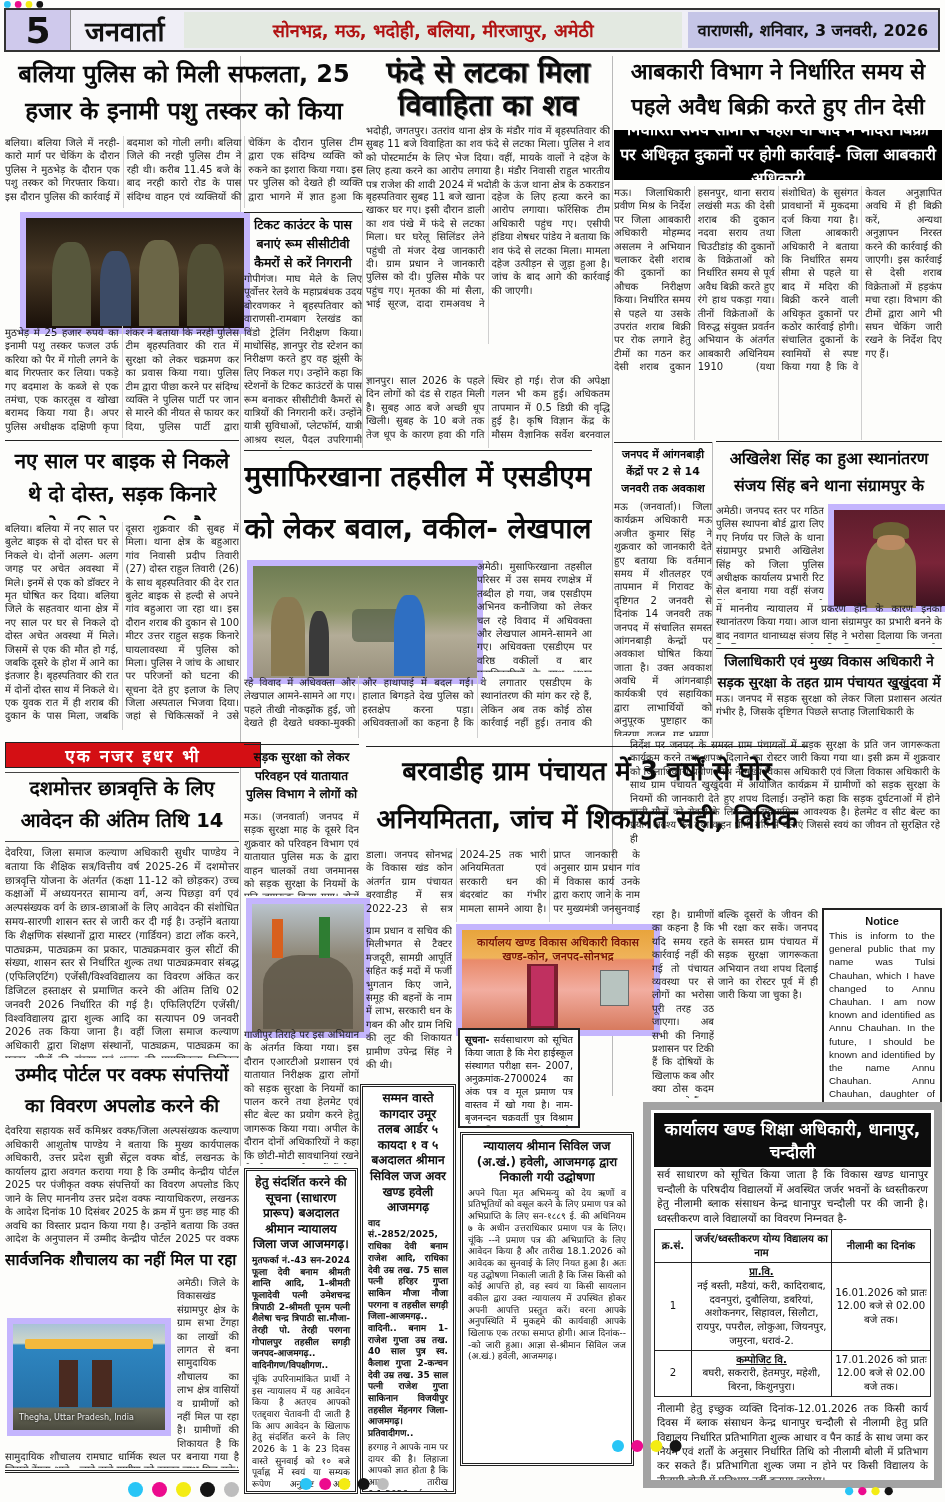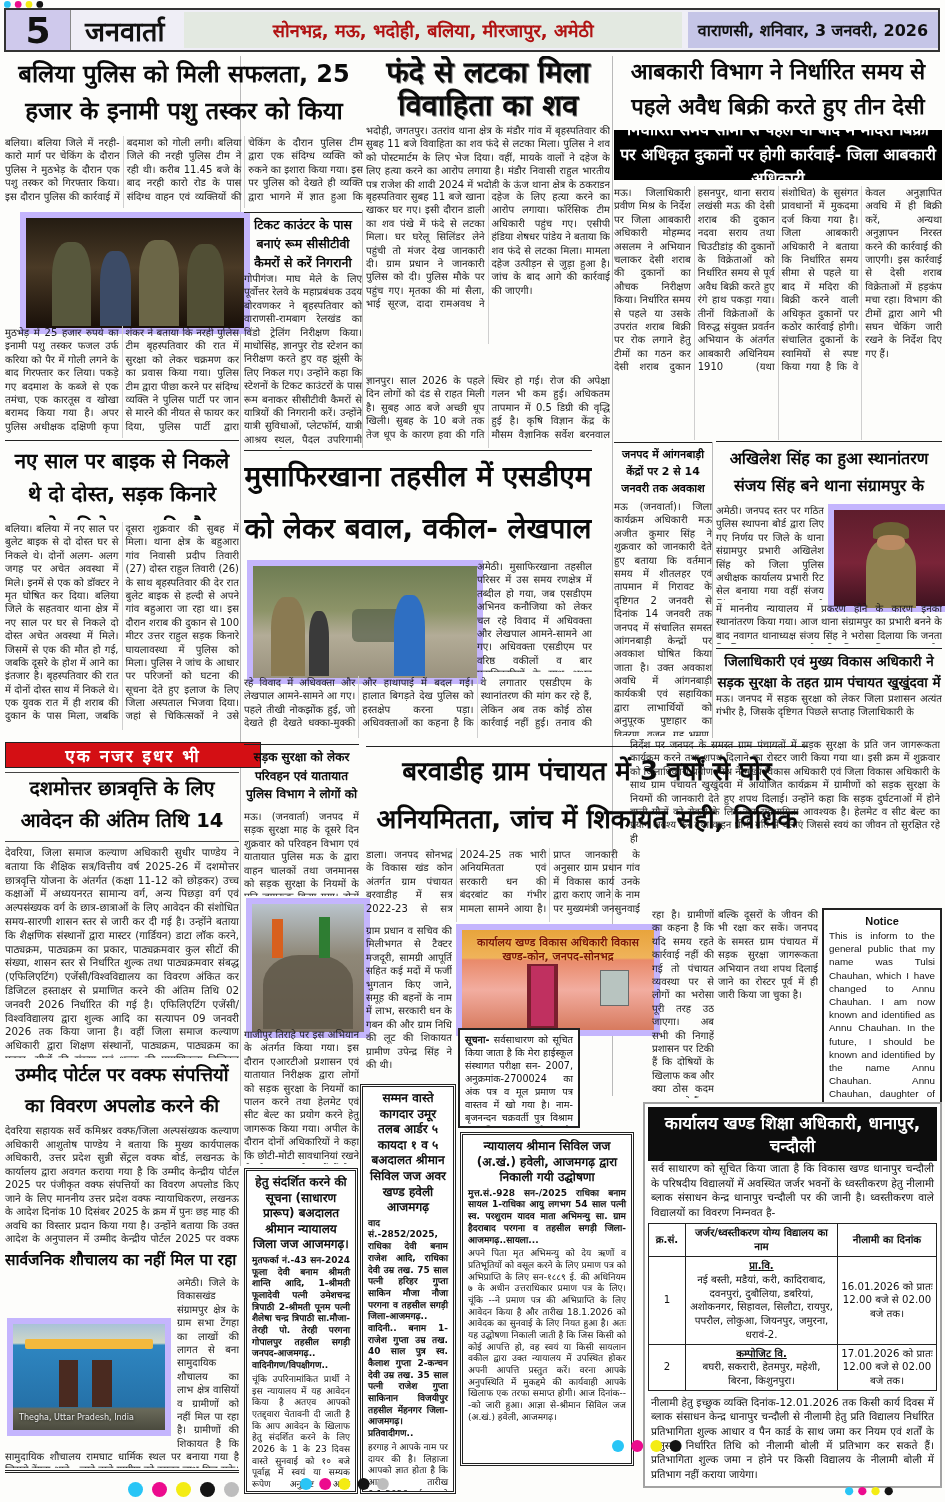--- a/index.html
+++ b/index.html
@@ -22,21 +22,21 @@
             font-weight:bold;font-size:16px;width:250px;margin:2px 0;}
   .redbox{background:#000000;color:#fff;font-weight:bold;text-align:center;}
   .banner-red{background:#d40f14;color:#fff;font-weight:bold;text-align:center;
             border:1px solid #222;display:flex;align-items:center;justify-content:center;letter-spacing:2px;}
   .courtbox{border:3px double #222;padding:4px 5px;background:#fff;}
   .courtbox .ct{font-weight:bold;text-align:center;font-size:12px;line-height:1.3;}
   .courtbox .cc{font-weight:bold;font-size:9px;line-height:1.3;text-align:justify;margin-top:2px;}
   .courtbox .cb{font-size:9px;line-height:1.3;text-align:justify;margin-top:2px;}
   .noticebox{border:2px solid #222;padding:4px 5px;background:#fff;font-size:9.6px;line-height:1.35;text-align:justify;}
   .noticebox .nt{font-weight:bold;text-align:center;font-size:11px;}
-  .auctionbox{border:2px solid #a3a3a3;background:#fff;padding:3px;}
+  .auctionbox{border:8px solid #a3a3a3;background:#fff;padding:3px;}
   .blackbanner{background:#0d0d0d;color:#fff;font-weight:bold;text-align:center;font-size:17px;padding:4px 0;}
   .auc-sub{font-weight:bold;text-align:center;font-size:16px;margin:4px 0 2px;}
   .auc-intro{font-size:10.6px;line-height:1.38;text-align:justify;padding:0 3px;}
   table.auc{border-collapse:collapse;width:100%;margin-top:4px;font-size:10.2px;}
   table.auc th,table.auc td{border:1.5px solid #222;padding:2px 3px;text-align:center;vertical-align:middle;line-height:1.35;}
   table.auc th{font-weight:bold;}
   .auc-type{font-weight:bold;text-decoration:underline;display:block;}
   .auc-out{font-size:10.4px;line-height:1.38;text-align:justify;margin-top:4px;padding:0 3px;}
   .photo{position:absolute;border:6px solid #c4b5fd;}
   .ph-layer{position:absolute;inset:0;}
@@ -163,21 +163,20 @@
   <div class="abs body" style="left:652px;top:908px;width:62px;height:190px;">रहा है। ग्रामीणों का कहना है कि यदि समय रहते कार्रवाई नहीं की गई तो पंचायत व्यवस्था पर से लोगों का भरोसा पूरी तरह उठ जाएगा। अब सभी की निगाहें प्रशासन पर टिकी हैं कि दोषियों के खिलाफ कब और क्या ठोस कदम उठाए जाते हैं।</div>
 
   <div class="abs courtbox" style="left:360px;top:1084px;width:96px;height:410px;">
     <div class="ct">सम्मन वास्ते कागदार उमूर तलब आर्डर ५ कायदा १ व ५ बअदालत श्रीमान सिविल जज अवर खण्ड हवेली आजमगढ़</div>
     <div class="cc">वाद सं.-2852/2025, राधिका देवी बनाम राजेश आदि, राधिका देवी उम्र तख. 75 साल पत्नी हरिहर गुप्ता साकिन मौजा नौजा परगना व तहसील सगड़ी जिला-आजमगढ़.. वादिनी.. बनाम 1-राजेश गुप्ता उम्र तख. 40 साल पुत्र स्व. कैलाश गुप्ता 2-कन्चन देवी उम्र तख. 35 साल पत्नी राजेश गुप्ता साकिनान विजयीपुर तहसील मेंहनगर जिला-आजमगढ़। प्रतिवादीगण..</div>
     <div class="cb">हरगाह ने आपके नाम पर दायर की है। लिहाजा आपको ज्ञात होता है कि आप तारीख 9.1.2026 ई. वाले बरिवक्त १० बजे दिन या मार्फत वकील के जो मुकरार वाकई किया गया हो और उसके अदम मुतालिबा मुकदमा दे सके या जिसके पास और कोई जो कि जवाब ऐसे सवालात का हाजिर हो जवाबदेही दवा भी आपको लाजिम है किसी गैर दस्तावेज पेशकरदा पेश करें। आपको इत्तिला दी जाती है कि बरोज मजकूर आप हाजिर न होंगे तो मुकद्दमा बगैर हाजिरी के यकतरफा फैसला हो। मेरे हस्ताक्षर व मोहर अदालत आज तारीख--- को जारी किया गया। आज्ञा से-श्रीमान सिविल जज अवर खण्ड हवेली, आजमगढ़।</div>
   </div>
 
   <div class="abs courtbox" style="left:460px;top:1132px;width:174px;height:334px;">
     <div class="ct">न्यायालय श्रीमान सिविल जज (अ.खं.) हवेली, आजमगढ़ द्वारा निकाली गयी उद्घोषणा</div>
-    <div class="cc">मुत्त.सं.-928 सन-/2025 राधिका बनाम सायल 1-राधिका आयु लगभग 54 साल पत्नी स्व. परशुराम यादव माता अभिमन्यु सा. ग्राम हैदराबाद परगना व तहसील सगड़ी जिला-आजमगढ़..सायला...</div>
     <div class="cb">अपने पिता मृत अभिमन्यु को देय ऋणों व प्रतिभूतियों को वसूल करने के लिए प्रमाण पत्र को अभिप्राप्ति के लिए सन-१८८९ ई. की अधिनियम ७ के अधीन उत्तराधिकार प्रमाण पत्र के लिए। चूंकि --ने प्रमाण पत्र की अभिप्राप्ति के लिए आवेदन किया है और तारीख 18.1.2026 को आवेदक का सुनवाई के लिए नियत हुआ है। अतः यह उद्घोषणा निकाली जाती है कि जिस किसी को कोई आपत्ति हो, वह स्वयं या किसी सायलान वकील द्वारा उक्त न्यायालय में उपस्थित होकर अपनी आपत्ति प्रस्तुत करें। वरना आपके अनुपस्थिति में मुकद्दमे की कार्यवाही आपके खिलाफ एक तरफा समाप्त होगी। आज दिनांक---को जारी हुआ। आज्ञा से-श्रीमान सिविल जज (अ.खं.) हवेली, आजमगढ़।</div>
   </div>
 
   <div class="abs hl" style="left:614px;top:54px;width:328px;height:72px;font-size:22px;line-height:1.6;">आबकारी विभाग ने निर्धारित समय से पहले अवैध बिक्री करते हुए तीन देसी शराब विक्रेता को रंगे हाथ पकड़ा</div>
   <div class="abs redbox" style="left:614px;top:130px;width:328px;height:50px;font-size:16px;line-height:1.55;display:flex;align-items:center;justify-content:center;padding:0 4px;">निर्धारित समय सीमा से पहले या बाद में मदिरा बिक्री पर अधिकृत दुकानों पर होगी कार्रवाई- जिला आबकारी अधिकारी</div>
   <div class="abs body c4" style="left:614px;top:186px;width:328px;height:254px;">मऊ। जिलाधिकारी प्रवीण मिश्र के निर्देश पर जिला आबकारी अधिकारी मोहम्मद असलम ने अभियान चलाकर देसी शराब की दुकानों का औचक निरीक्षण किया। निर्धारित समय से पहले या उसके उपरांत शराब बिक्री पर रोक लगाने हेतु टीमों का गठन कर देसी शराब दुकान हसनपुर, थाना सराय लखंसी मऊ की देसी शराब की दुकान नदवा सराय तथा चिउटीडांड़ की दुकानों के विक्रेताओं को निर्धारित समय से पूर्व अवैध बिक्री करते हुए रंगे हाथ पकड़ा गया। तीनों विक्रेताओं के विरुद्ध संयुक्त प्रवर्तन अभियान के अंतर्गत आबकारी अधिनियम 1910 (यथा संशोधित) के सुसंगत प्रावधानों में मुकदमा दर्ज किया गया है। जिला आबकारी अधिकारी ने बताया कि निर्धारित समय सीमा से पहले या बाद में मदिरा की बिक्री करने वाली अधिकृत दुकानों पर कठोर कार्रवाई होगी। संचालित दुकानों के स्वामियों से स्पष्ट किया गया है कि वे केवल अनुज्ञापित अवधि में ही बिक्री करें, अन्यथा अनुज्ञापन निरस्त करने की कार्रवाई की जाएगी। इस कार्रवाई से देसी शराब विक्रेताओं में हड़कंप मचा रहा। विभाग की टीमों द्वारा आगे भी सघन चेकिंग जारी रखने के निर्देश दिए गए हैं।</div>
 
   <div class="abs hl" style="left:614px;top:442px;width:98px;height:56px;font-size:11px;line-height:1.55;border-top:1px solid #222;padding-top:3px;">जनपद में आंगनबाड़ी केंद्रों पर 2 से 14 जनवरी तक अवकाश घोषित</div>
   <div class="abs body" style="left:614px;top:500px;width:98px;height:236px;">मऊ (जनवार्ता)। जिला कार्यक्रम अधिकारी मऊ अजीत कुमार सिंह ने शुक्रवार को जानकारी देते हुए बताया कि वर्तमान समय में शीतलहर एवं तापमान में गिरावट के दृष्टिगत 2 जनवरी से दिनांक 14 जनवरी तक जनपद में संचालित समस्त आंगनबाड़ी केन्द्रों पर अवकाश घोषित किया जाता है। उक्त अवकाश अवधि में आंगनबाड़ी कार्यकत्री एवं सहायिका द्वारा लाभार्थियों को अनुपूरक पुष्टाहार का वितरण, वजन, गृह भ्रमण, पोषण ट्रैकर पर फीडिंग, निर्धारित कैलेण्डर के अनुसार सामुदायिक गतिविधियों का आयोजन, वीएचएसएनडी सत्र एवं आरबीएसके टीम द्वारा बच्चों का स्वास्थ्य जांच व सन्दर्भन के साथ-साथ अन्य शासकीय एवं विभागीय कार्य नियमित रूप से सम्पादित किया जावेगा तथा उक्त अवकाश अवधि में बिना सक्षम स्तर से अवकाश स्वीकृत कराये आंगनबाड़ी केन्द्र अथवा मुख्यालय से बाहर नहीं जायेंगी।</div>
 

